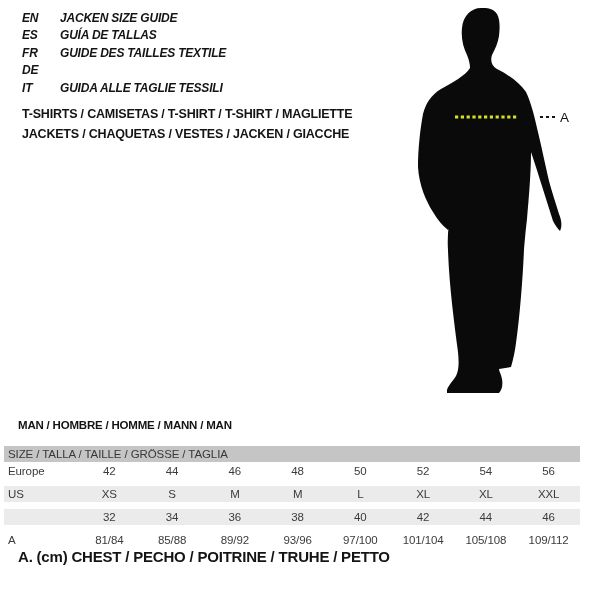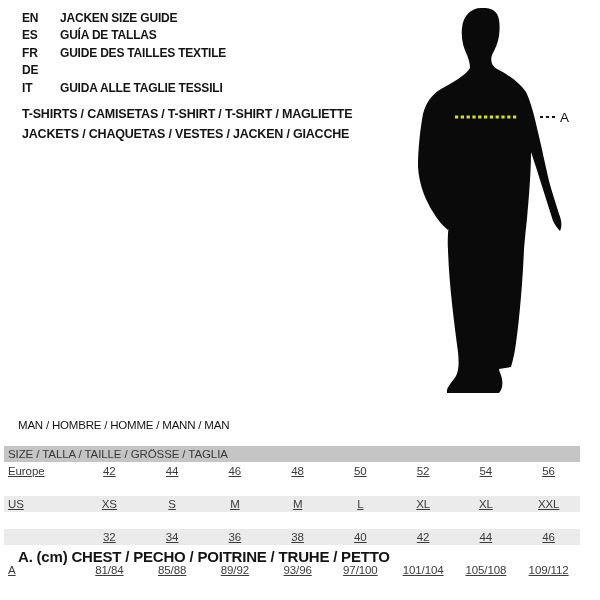--- a/index.html
+++ b/index.html
@@ -2,32 +2,32 @@
 <html><head>
 <meta charset="utf-8">
 <style>
   html,body{margin:0;padding:0;}
   .canvas{
     position:relative;width:600px;height:600px;background:#ffffff;overflow:hidden;
     font-family:"Liberation Sans",sans-serif;color:#111;
   }
   
   .lang-block{position:absolute;left:22px;top:10px;}
-  .lang-row{display:flex;font-weight:700;font-size:12px;line-height:17.4px;letter-spacing:-0.2px;color:#141414;}
+  .lang-row{display:flex;font-weight:700;font-size:12px;line-height:17.4px;letter-spacing:-0.2px;color:#141414;font-style:italic;}
   .lang-code{width:38px;flex:0 0 38px;}
   
   .cat-block{position:absolute;left:22px;top:105px;font-weight:700;font-size:12.5px;line-height:19.5px;letter-spacing:-0.2px;color:#141414;}
   
   .figure-svg{position:absolute;left:390px;top:0;width:210px;height:400px;}
   
-  .section-title{position:absolute;left:18px;top:419px;font-weight:400;font-size:11.5px;letter-spacing:-0.2px;color:#141414;}
+  .section-title{position:absolute;left:18px;top:419px;font-weight:700;font-size:11.5px;letter-spacing:-0.2px;color:#141414;}
   
   .size-table{position:absolute;left:4px;top:446px;width:576px;font-size:11.5px;letter-spacing:-0.1px;color:#3b3b3b;}
   .t-header{background:#c5c5c5;height:16px;line-height:16px;padding-left:4px;margin-bottom:1px;color:#383838;}
-  .t-row{display:flex;height:16px;line-height:16px;margin-bottom:17px;text-decoration:underline;}
+  .t-row{display:flex;height:16px;line-height:16px;margin-bottom:7px;}
   .t-row.shade{background:#ebebeb;}
   .row-label{width:70px;flex:0 0 70px;padding-left:4px;text-align:left;}
   .cell{flex:1;text-align:center;}
   
   .footnote{position:absolute;left:18px;top:548px;font-weight:700;font-size:15px;letter-spacing:-0.2px;color:#141414;}
 </style>
 </head>
 <body>
 
 <div class="canvas">

